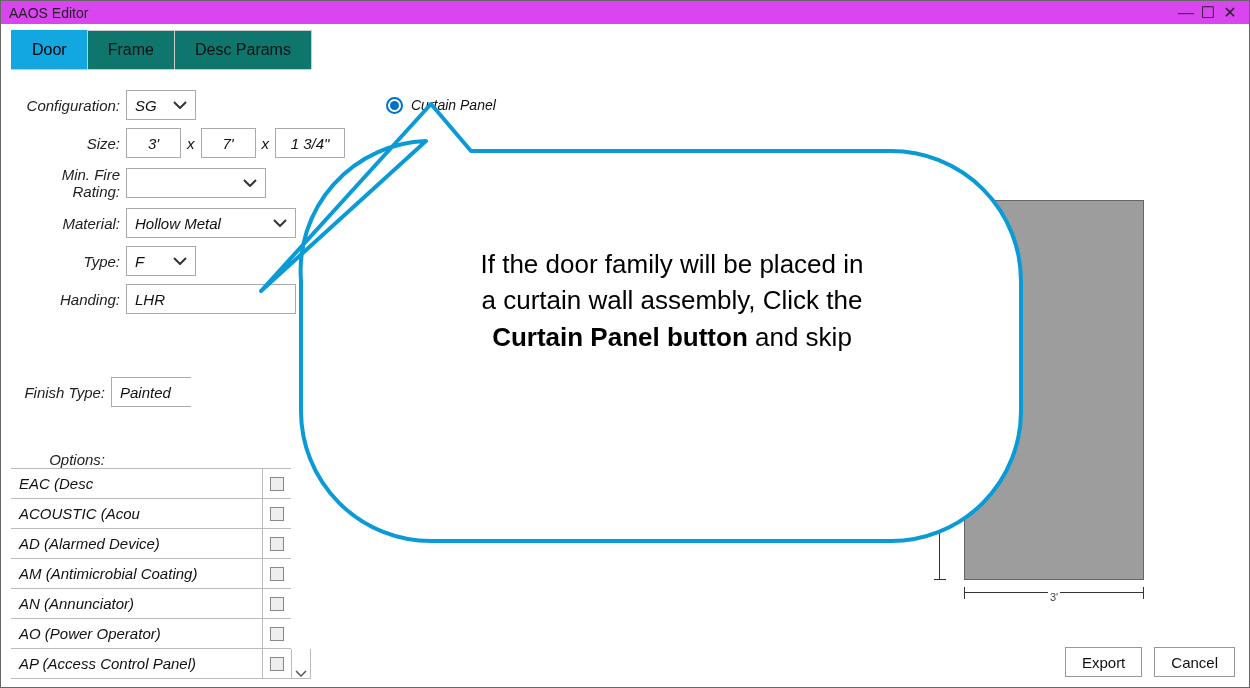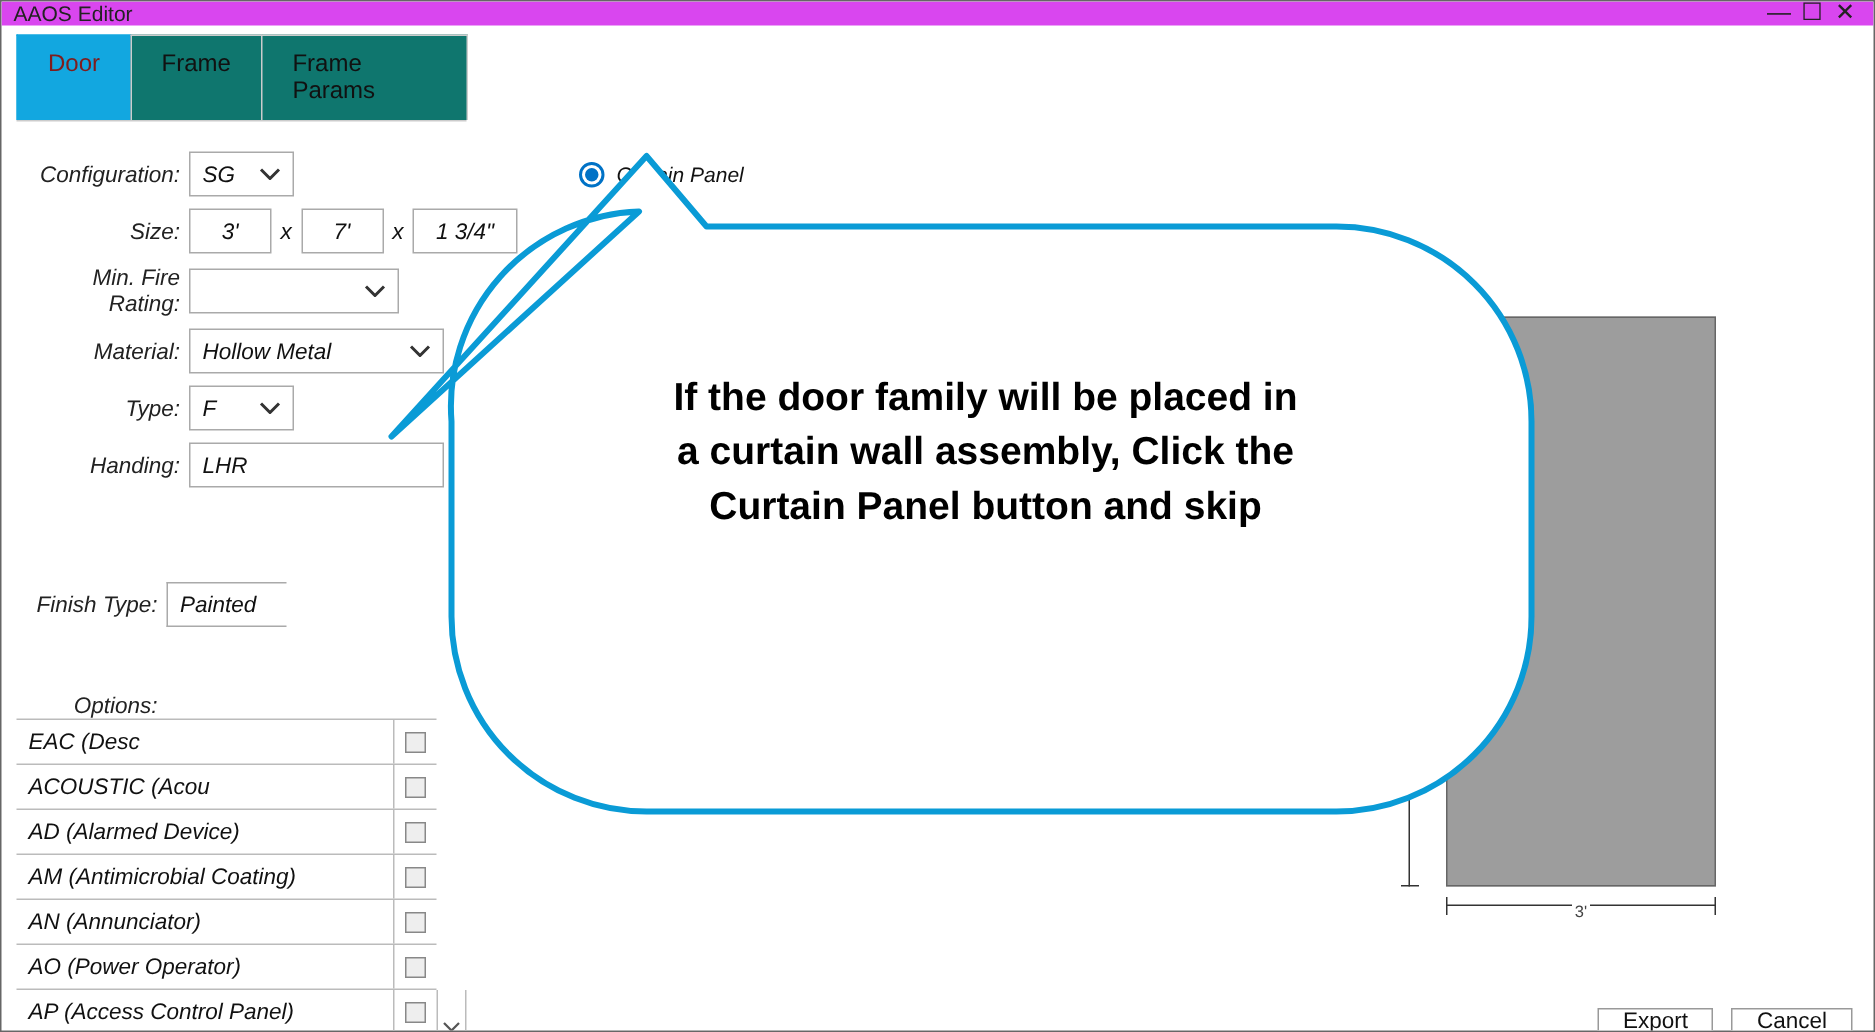--- a/index.html
+++ b/index.html
@@ -4,21 +4,21 @@
 <style>
   * { box-sizing: border-box; }
   html, body { margin:0; padding:0; font-family: Arial, Helvetica, sans-serif; font-size:14px; color:#111; }
   .window { width:1250px; height:688px; border:1px solid #666; background:#fff; position:relative; overflow:hidden; display:flex; flex-direction:column; }
   .titlebar { height:24px; background:#d946ef; display:flex; align-items:center; padding:0 8px; font-size:14px; color:#222; }
   .titlebar .spacer { flex:1; }
   .titlebar .winbtn { width:22px; text-align:center; font-size:16px; line-height:16px; cursor:default; }
   .tabs { padding:0 10px; margin-top:6px; }
   .tabs-row { display:flex; border-bottom:1px solid #ccc; width:300px; }
   .tab { padding:10px 20px; border:1px solid #ccc; border-bottom:none; background:#0f766e; font-size:16px; cursor:pointer; margin-right:-1px; }
-  .tab.active { background:#12a7e0; color:#7f1d1d; border-color:#12a7e0;text-align:center; }
+  .tab.active { background:#12a7e0; color:#000000; border-color:#12a7e0;text-align:center; }
   .content { flex:1; position:relative; padding:20px 10px 0 10px; display:flex; }
   .form-col { width:600px; }
   .form-row { display:flex; align-items:center; margin-bottom:8px; min-height:30px;font-style:italic; }
   .form-row .label { width:115px; text-align:right; padding-right:6px; font-size:15px; color:#222; }
   .select-box, .input-box { height:30px; border:1px solid #aaa; background:#fff; display:flex; align-items:center; padding:0 8px; font-size:15px; position:relative; }
   .select-box { justify-content:space-between; }
   .chev { margin-left:10px; }
   .chev svg { display:block; }
   .x-sep { margin:0 6px; font-size:15px; }
   .radio-wrap { display:flex; align-items:center; margin-left:190px; }
@@ -33,21 +33,21 @@
   .preview { position:absolute; right:70px; top:130px; width:260px; height:410px; }
   .door-box { position:absolute; left:45px; top:0; width:180px; height:380px; background:#9d9d9d; border:1px solid #666; }
   .dim-v { position:absolute; left:20px; top:0; height:380px; border-left:1px solid #333; }
   .dim-v::before, .dim-v::after { content:""; position:absolute; left:-6px; width:12px; border-top:1px solid #333; }
   .dim-v::before { top:0; } .dim-v::after { bottom:0; }
   .dim-h { position:absolute; left:45px; top:392px; width:180px; border-top:1px solid #333; text-align:center; font-size:11px; color:#444; }
   .dim-h::before, .dim-h::after { content:""; position:absolute; top:-6px; height:12px; border-left:1px solid #333; }
   .dim-h::before { left:0; } .dim-h::after { right:0; }
   .dim-h span { position:relative; top:-2px; background:#fff; padding:0 2px; font-size:11px; }
   .footer { position:absolute; bottom:10px; right:14px; display:flex; gap:12px; }
-  .btn { height:16px; padding:0 16px; border:1px solid #999; background:#fff; font-size:15px; display:flex; align-items:center; cursor:pointer; }
+  .btn { height:30px; padding:0 16px; border:1px solid #999; background:#fff; font-size:15px; display:flex; align-items:center; cursor:pointer; }
   .callout { position:absolute; pointer-events:none; z-index:50; }
   .callout svg { overflow:visible; }
   .callout-text { position:absolute; width:720px; text-align:center; font-family:"Segoe UI", Verdana, sans-serif; font-size:26px; line-height:1.4; color:#000; }
 </style>
 </head>
 <body>
 
 <div class="window">
 
   <div class="titlebar">
@@ -55,21 +55,21 @@
     <span class="spacer"></span>
     <span class="winbtn">—</span>
     <span class="winbtn">☐</span>
     <span class="winbtn">✕</span>
   </div>
 
   <div class="tabs">
     <div class="tabs-row">
       <div class="tab active">Door</div>
       <div class="tab">Frame</div>
-      <div class="tab">Frame Params</div>
+      <div class="tab">Desc Params</div>
     </div>
   </div>
 
   <div class="content">
     <div class="form-col">
 
       <div class="form-row">
         <div class="label">Configuration:</div>
         <div class="select-box" style="width:70px;">
           <span>SG</span>
@@ -237,19 +237,19 @@
         A 130 130 0 0 0 130 190
         L 130 320
         A 130 130 0 0 0 260 450
         L 720 450
         A 130 130 0 0 0 850 320
         L 850 190
         A 130 130 0 0 0 720 60
         L 300 60
         Z" fill="#ffffff" stroke="#0a9bd6" stroke-width="4" stroke-linejoin="round"></path>
     </svg>
-    <div class="callout-text" style="left:126px; top:155px;font-weight:bold;">
+    <div class="callout-text" style="left:141px; top:155px;">
       <div>If the door family will be placed in</div>
       <div>a curtain wall assembly, Click the</div>
       <div><b>Curtain Panel button</b><span> and skip</span></div>
     </div>
   </div>
 </div>
 
 </body></html>

